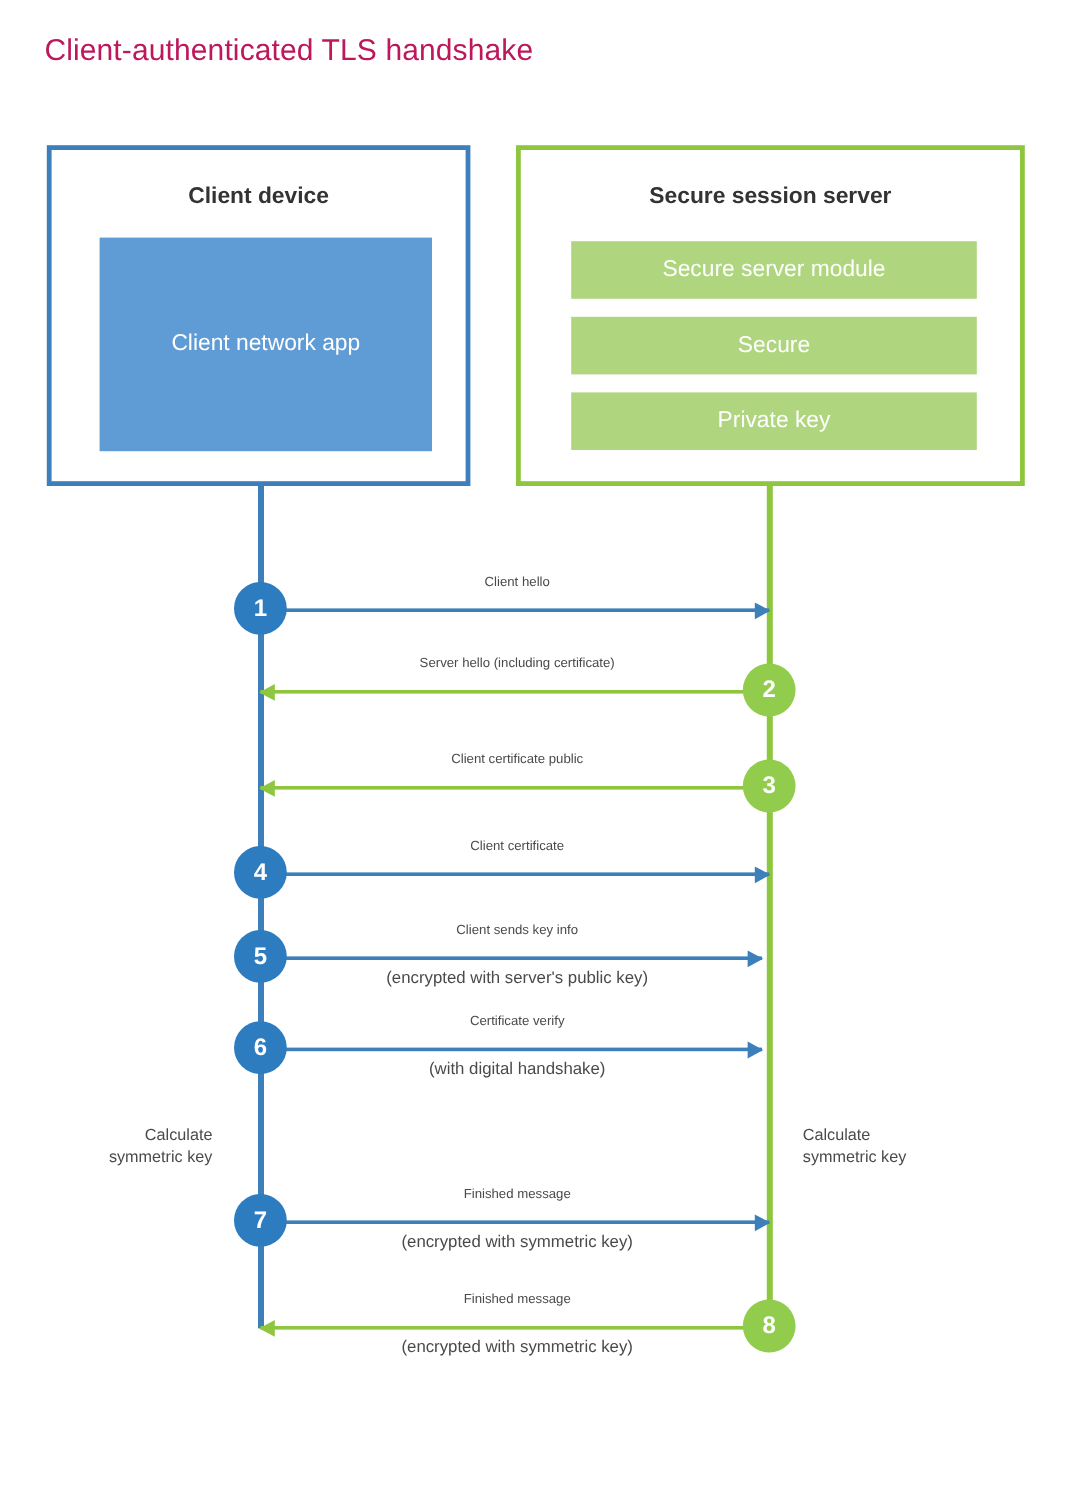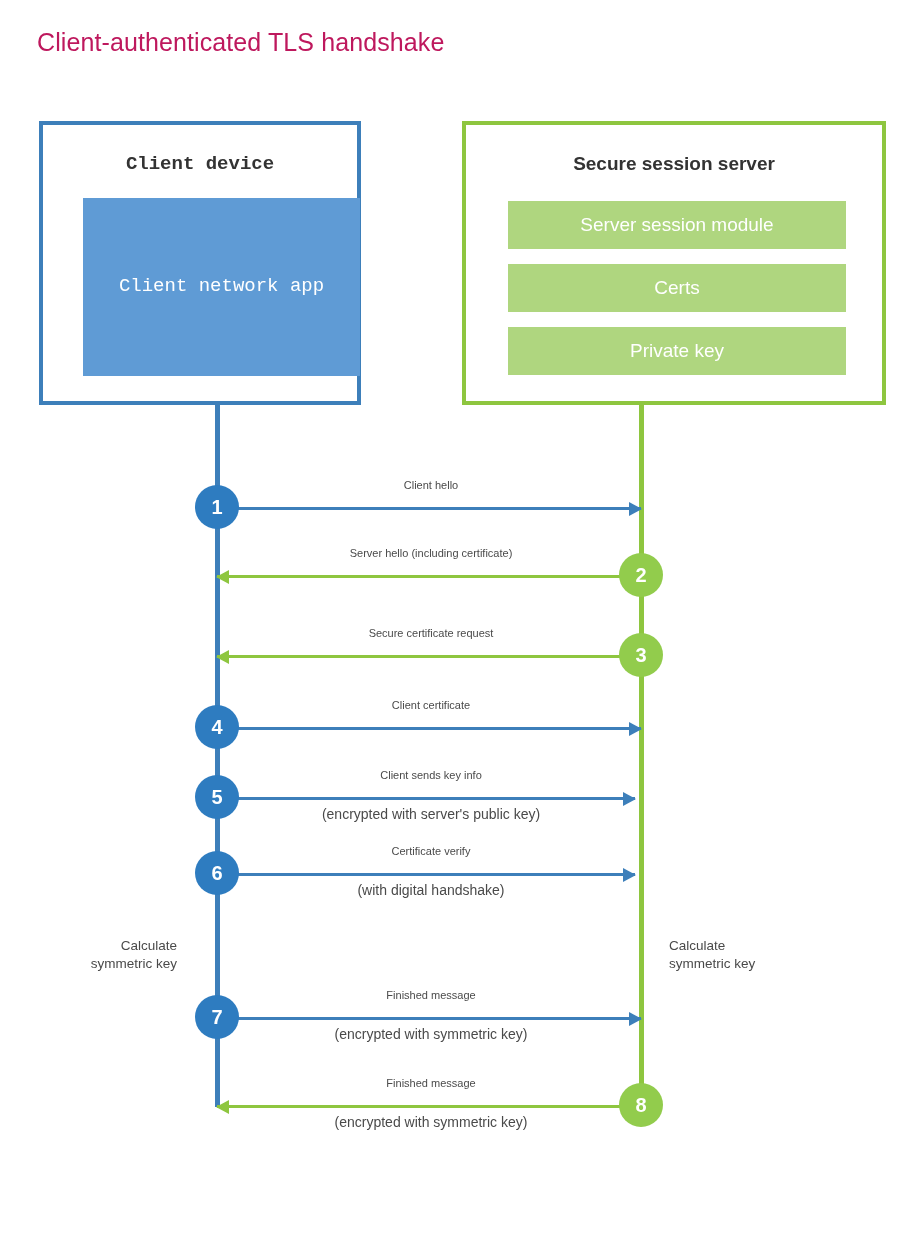--- a/index.html
+++ b/index.html
@@ -34,32 +34,30 @@
 
   
   .entity-box {
     position: absolute;
     background: #ffffff;
     box-sizing: border-box;
   }
   .entity-box.client {
     left: 39px;
     top: 121px;
-    width: 322px;
+    width: 353px;
     height: 284px;
     border: 4px solid #3d7fba;
-    font-family: Liberation Mono, monospace;
   }
   .entity-box.server {
     left: 430px;
     top: 121px;
     width: 424px;
     height: 284px;
     border: 4px solid #8ec63f;
-    margin-left: 32px;
   }
   .entity-title {
     position: absolute;
     left: 0;
     right: 0;
     top: 28px;
     text-align: center;
     font-size: 19px;
     font-weight: bold;
     color: #333333;
@@ -217,22 +215,22 @@
 
   <div class="page-title">Client-authenticated TLS handshake</div>
 
   <div class="entity-box client">
     <div class="entity-title">Client device</div>
     <div class="inner-block client-app-block">Client network app</div>
   </div>
 
   <div class="entity-box server">
     <div class="entity-title">Secure session server</div>
-    <div class="inner-block server-block b0">Server session module</div>
-    <div class="inner-block server-block b1">Certs</div>
+    <div class="inner-block server-block b0">Secure server module</div>
+    <div class="inner-block server-block b1">Secure</div>
     <div class="inner-block server-block b2">Private key</div>
   </div>
 
   <div class="lifeline client"></div>
   <div class="lifeline server"></div>
 
   <div class="msg" style="top:507px;">
     <div class="msg-arrow blue to-right" style="left:217px; width:424px;">
       <div class="shaft"></div>
       <div class="head"></div>
@@ -248,21 +246,21 @@
     </div>
     <div class="msg-label">Server hello (including certificate)</div>
   </div>
   <div class="badge green" style="left:619px; top:553px;">2</div>
 
   <div class="msg" style="top:655px;">
     <div class="msg-arrow green to-left" style="left:217px; width:424px;">
       <div class="shaft"></div>
       <div class="head"></div>
     </div>
-    <div class="msg-label">Secure certificate request</div>
+    <div class="msg-label">Client certificate public</div>
   </div>
   <div class="badge green" style="left:619px; top:633px;">3</div>
 
   <div class="msg" style="top:727px;">
     <div class="msg-arrow blue to-right" style="left:217px; width:424px;">
       <div class="shaft"></div>
       <div class="head"></div>
     </div>
     <div class="msg-label">Client certificate</div>
   </div>

